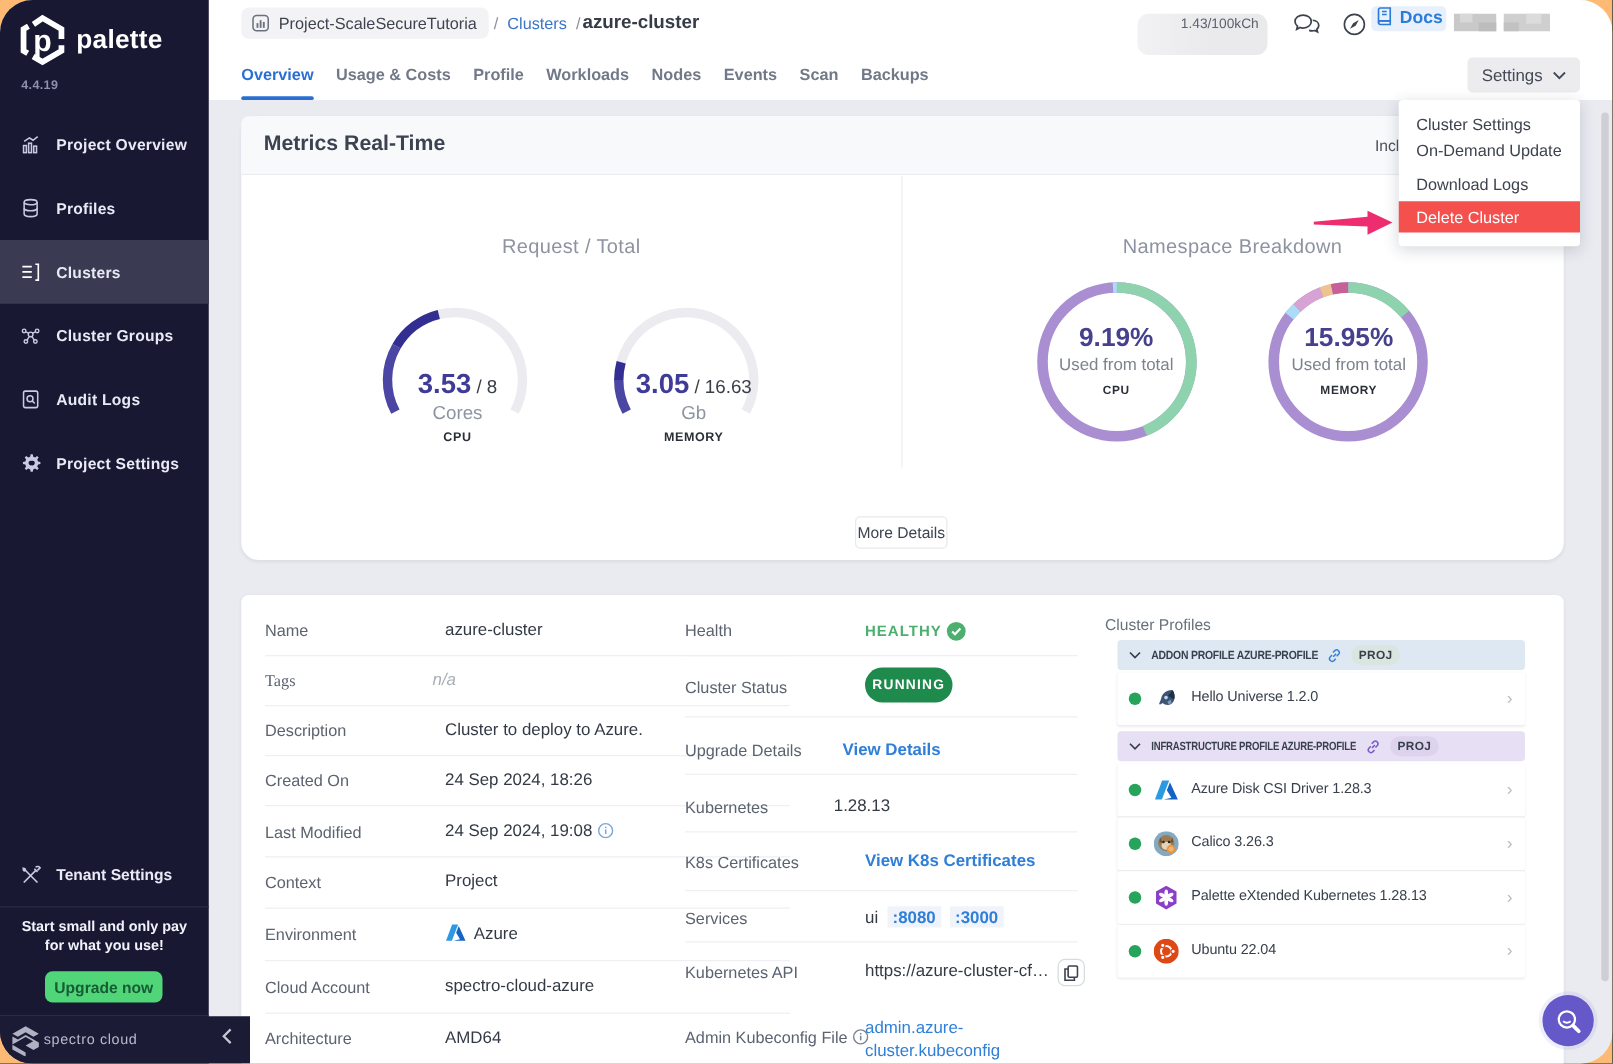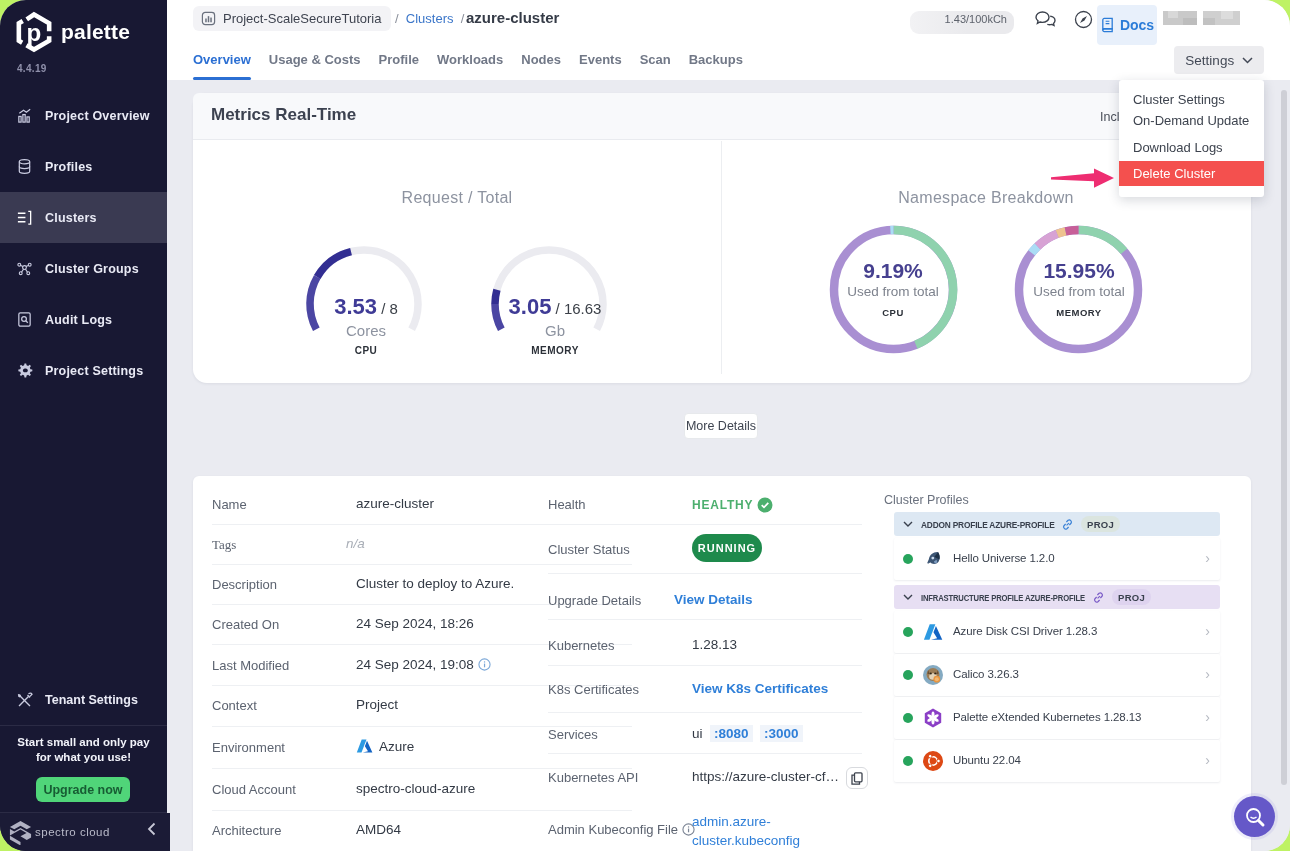--- a/index.html
+++ b/index.html
@@ -1,61 +1,61 @@
 <!DOCTYPE html>
 <html><head>
 <meta charset="utf-8">
 <style>
 * { margin:0; padding:0; box-sizing:border-box; }
 html,body { background:#000; }
 body { font-family:"Liberation Sans", sans-serif; }
-.app { position:relative; width:1290px; height:851px; background:#bef264; overflow:hidden;padding-left:28px; }
+.app { position:relative; width:1290px; height:851px; background:#fdba74; overflow:hidden;padding-left:28px; }
 .window { position:absolute; inset:0; border-radius:26px; overflow:hidden; background:#eaebf1; }
 
 
 .sidebar { position:absolute; left:0; top:0; width:167px; height:851px; background:#181833; z-index:5; }
 .logo-row { position:absolute; left:14px; top:11px; display:flex; align-items:center; }
 .logo-word { color:#fff; font-size:21px; font-weight:600; margin-left:7px; letter-spacing:0.2px; }
 .version { position:absolute; left:17px; top:63px; color:#8f90ab; font-size:10px; font-weight:600; letter-spacing:0.3px; }
 .nav { position:absolute; top:90px; left:0; width:167px; }
 .nav-item { position:relative; height:51px; display:flex; align-items:center; color:#e9eaf5; font-size:12.5px; font-weight:600; letter-spacing:0.2px; }
 .nav-item .nico { position:absolute; left:16px; width:17px; height:17px; }
 .nav-item .nlabel { position:absolute; left:45px; }
 .nav-item.sel { background:#3a3a52; }
 .tenant { position:absolute; left:0; top:676px; width:167px; height:48px; display:flex; align-items:center; color:#e9eaf5; font-size:12.5px; font-weight:600; }
 .tenant .nico { position:absolute; left:16px; width:17px; height:17px; }
 .tenant .nlabel { position:absolute; left:45px; }
 .sb-div1 { position:absolute; left:0; top:725px; width:167px; border-top:1px solid #2b2b45; }
 .promo { position:absolute; left:0; top:735px; width:167px; text-align:center; color:#f2f3fa; font-size:11.5px; font-weight:600; line-height:15px; }
 .upg { position:absolute; left:36px; top:777px; width:94px; height:25px; background:#50d579; border-radius:6px; color:#175c33; font-size:12.5px; font-weight:600; display:flex; align-items:center; justify-content:center; }
 .sb-div2 { position:absolute; left:0; top:812px; width:167px; border-top:1px solid #2b2b45; }
-.sb-foot { position:absolute; left:0px; top:813px; width:170px; height:38px; background:#1b1b36; }
+.sb-foot { position:absolute; left:0px; top:813px; width:200px; height:38px; background:#1b1b36; }
 .sb-foot .slogo { position:absolute; left:8px; top:6px; }
 .sb-foot .stext { color:#b9bac9; font-size:11.5px; letter-spacing:0.5px; position:absolute; left:35px; top:13px; }
 .sb-foot .chev { position:absolute; right:14px; top:9px; color:#c7c8d6; font-size:14px; }
 
 
 .header { position:absolute; left:167px; top:0; right:0; height:80px; background:#fff; box-shadow:0 1px 3px rgba(30,40,70,0.05); }
 .crumb-pill { position:absolute; left:26px; top:6px; height:25px; background:#f3f3f6; border-radius:6px; display:flex; align-items:center; padding:0 10px 0 8px; color:#3f4450; font-size:13px; }
 .crumb-rest { position:absolute; left:228px; top:11px; font-size:13px; color:#8a8f9a; }
 .crumb-rest a { color:#3b76c9; text-decoration:none; }
 .crumb-name { position:absolute; left:299px; top:9px; font-size:15px; color:#353b47; font-weight:600; }
-.hdr-pill { position:absolute; right:276px; top:11px; width:104px; height:23px; background:linear-gradient(90deg,#f2f2f4 0%,#eaeaed 55%); border-radius:9px; color:#5d626c; font-size:11px; text-align:right; line-height:17px; padding-right:7px; }
-.docs { position:absolute; right:133px; top:5px; width:60px; height:40px; background:#e8f0fb; border-radius:4px; display:flex; align-items:center; justify-content:center; color:#2b7cd8; font-size:14px; font-weight:600; }
+.hdr-pill { position:absolute; right:276px; top:11px; width:104px; height:33px; background:linear-gradient(90deg,#f2f2f4 0%,#eaeaed 55%); border-radius:9px; color:#5d626c; font-size:11px; text-align:right; line-height:17px; padding-right:7px; }
+.docs { position:absolute; right:133px; top:5px; width:60px; height:20px; background:#e8f0fb; border-radius:4px; display:flex; justify-content:center; color:#2b7cd8; font-size:14px; font-weight:600; }
 .blurname { position:absolute; right:50px; top:10px; width:77px; height:16px; }
 .tabs { position:absolute; left:26px; top:38px; height:42px; display:flex; gap:18px; font-size:13px; font-weight:600; color:#717887; }
 .tab { padding-top:14px; position:relative; }
 .tab.active { color:#2b6fd3; }
 .tab.active:after { content:""; position:absolute; left:0; right:0; bottom:0px; height:3px; background:#2b6fd3; border-radius:2px; }
 
 
 .content { position:absolute; left:167px; top:80px; right:0; bottom:0; background:#eaebf1; }
 .settings-btn { position:absolute; left:1174px; top:46px; width:90px; height:28px; background:#ececef; border-radius:4px; display:flex; align-items:center; justify-content:center; color:#434956; font-size:13.5px; z-index:3; }
 
-.card1 { position:absolute; left:193px; top:93px; width:1058px; height:290px; background:#fff; border-radius:14px; box-shadow:0 1px 3px rgba(40,50,80,0.08); }
+.card1 { position:absolute; left:193px; top:93px; width:1058px; height:355px; background:#fff; border-radius:14px; box-shadow:0 1px 3px rgba(40,50,80,0.08); }
 .card1 .chead { position:absolute; left:0; top:0; right:0; height:47px; background:#f8f9fb; border-bottom:1px solid #e9ebef; border-radius:6px 6px 0 0; }
 .card1 .ctitle { position:absolute; left:18px; top:12px; font-size:17px; font-weight:700; color:#3c4250; }
 .card1 .incl { position:absolute; left:907px; top:17px; width:260px; overflow:hidden; white-space:nowrap; font-size:12.5px; color:#4a4f59; }
 .vdiv { position:absolute; left:528px; top:48px; width:1px; height:233px; background:#eceef1; }
 .half-title { position:absolute; top:96px; font-size:16px; color:#8d93a0; letter-spacing:0.3px; }
 .more-btn { position:absolute; left:491px; top:320px; width:74px; height:26px; background:#fff; border:1px solid #e7e9ec; border-radius:4px; color:#3e4450; font-size:12.5px; display:flex; align-items:center; justify-content:center; }
 .gauge-vals { position:absolute; width:200px; left:-25px; text-align:center; }
 .gv-big { font-size:22px; font-weight:700; color:#3f3b96; }
 .gv-small { font-size:15px; color:#3b4048; }
 .gv-unit { font-size:15px; color:#8d93a0; margin-top:2px; }
@@ -244,21 +244,21 @@
     <div class="drow-label" style="left:355px;top:21px;left:355px;">Health</div>
     <div class="drow-val" style="left:499px;top:21px;color:#4caf6e;font-weight:700;font-size:12px;letter-spacing:0.8px;">HEALTHY <svg width="16" height="16" viewBox="0 0 16 16" style="vertical-align:-4px">
             <circle cx="8" cy="8" r="7.5" fill="#4caf6e"></circle>
             <path d="M4.7 8.2 L7 10.4 L11.3 5.8" stroke="#fff" stroke-width="1.7" fill="none"></path>
           </svg></div>
     <div class="drow-label" style="left:355px;top:66px;">Cluster Status</div>
     <div style="position:absolute;left:499px;top:58px;width:70px;height:28px;background:#1e8a4c;border-radius:14px;color:#fff;font-size:11px;font-weight:700;letter-spacing:1px;display:flex;align-items:center;justify-content:center;">RUNNING</div>
     <div class="drow-label" style="left:355px;top:117px;">Upgrade Details</div>
         <div class="drow-val blue" style="left:481px;top:116px;">View Details</div>
     <div class="drow-label" style="left:355px;top:162px;">Kubernetes</div>
-        <div class="drow-val" style="left:499px;top:161px;">1.28.13</div>
+        <div class="drow-val" style="left:474px;top:161px;">1.28.13</div>
     <div class="drow-label" style="left:355px;top:206px;">K8s Certificates</div>
         <div class="drow-val blue" style="left:499px;top:205px;">View K8s Certificates</div>
     <div class="drow-label" style="left:355px;top:251px;">Services</div>
     <div class="drow-val" style="left:499px;top:250px;">ui&nbsp; <span class="blue" style="background:#f0f4fa;padding:1px 4px;">:8080</span>&nbsp;&nbsp;<span class="blue" style="background:#f0f4fa;padding:1px 4px;">:3000</span></div>
     <div class="drow-label" style="left:355px;top:294px;">Kubernetes API</div>
         <div class="drow-val" style="left:499px;top:293px;font-size:13.5px;width:150px;white-space:nowrap;overflow:hidden;text-overflow:ellipsis;">https://azure-cluster-cf42aks.eastus.cloudapp.azure.com:6443</div>
     <div style="position:absolute;left:653px;top:291px;width:22px;height:22px;border:1px solid #d8dade;border-radius:6px;background:#fff;"><svg width="12" height="13" viewBox="0 0 12 13" style="margin:4px">
             <rect x="3.5" y="0.8" width="7.5" height="9" rx="1" fill="none" stroke="#3d434e" stroke-width="1.3"></rect>
             <path d="M3.5 3.2 L1 3.2 L1 12.2 L8.5 12.2 L8.5 9.8" fill="none" stroke="#3d434e" stroke-width="1.3"></path>
           </svg></div>

